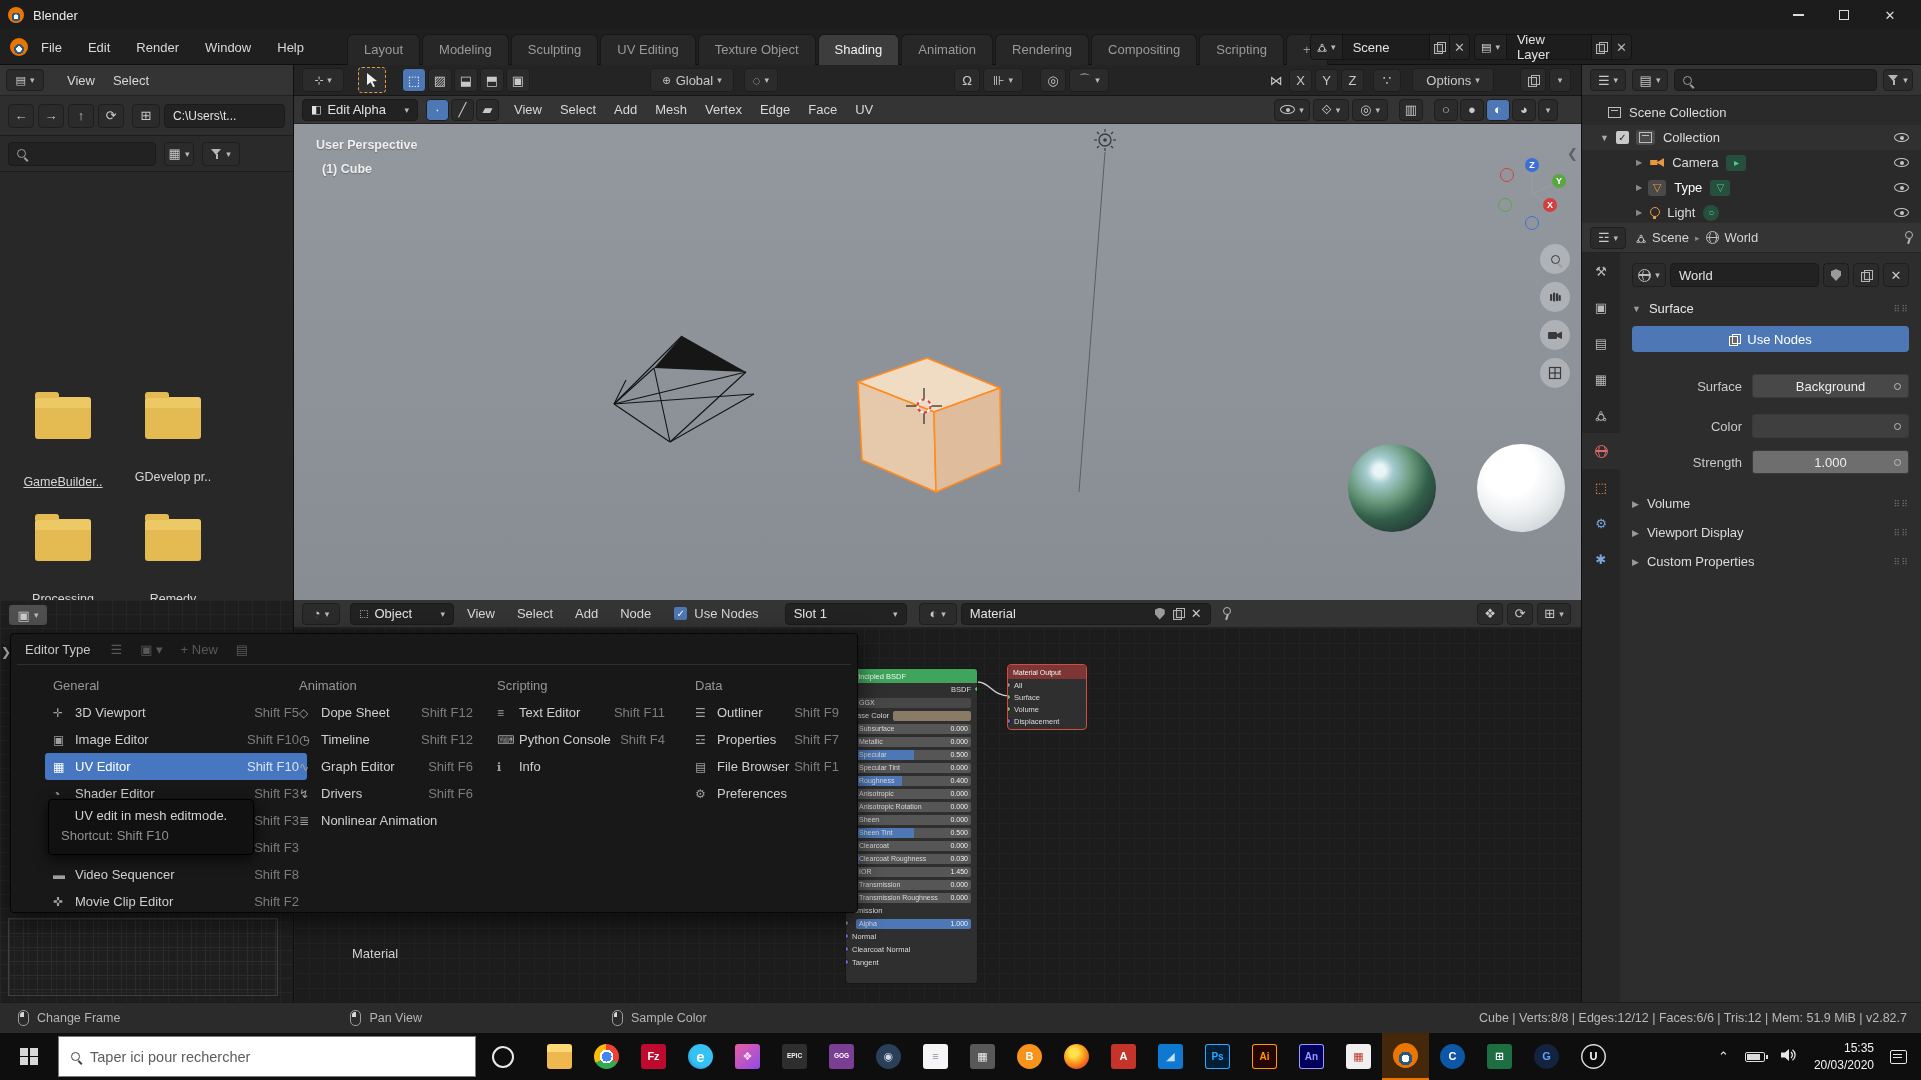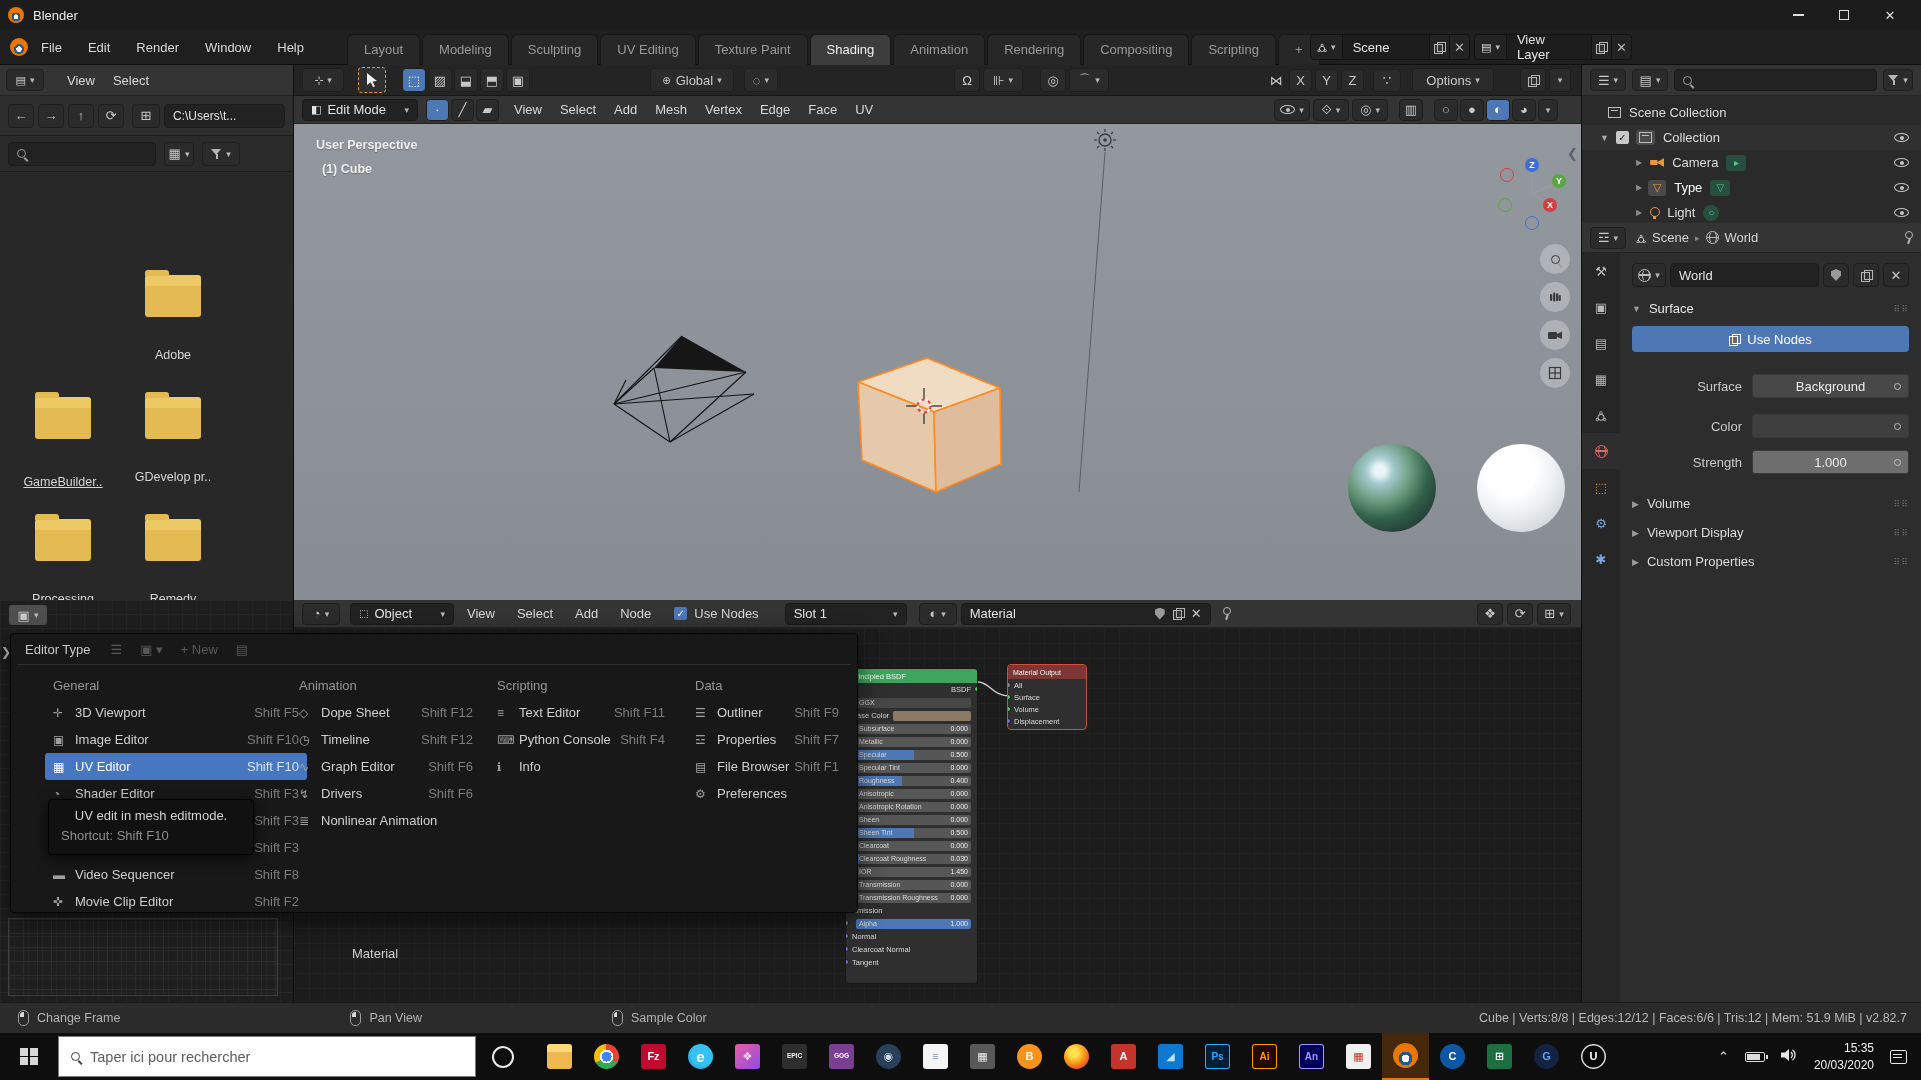--- a/index.html
+++ b/index.html
@@ -141,21 +141,21 @@
     <span class="tmenu">File</span>
     <span class="tmenu">Edit</span>
     <span class="tmenu">Render</span>
     <span class="tmenu">Window</span>
     <span class="tmenu">Help</span>
     <div class="tabs">
       <span class="tab">Layout</span>
       <span class="tab">Modeling</span>
       <span class="tab">Sculpting</span>
       <span class="tab">UV Editing</span>
-      <span class="tab">Texture Paint</span>
+      <span class="tab">Texture Object</span>
       <span class="tab active">Shading</span>
       <span class="tab">Animation</span>
       <span class="tab">Rendering</span>
       <span class="tab">Compositing</span>
       <span class="tab">Scripting</span>
       <span class="tab">+</span>
     </div>
     <div class="selgrp abs" style="left:1300px;top:4px;width:160px;">
       <span class="icon-dd">
           <span style="font-size:11px;">🜛</span>
@@ -201,21 +201,20 @@
       <span class="field" style="width:148px;height:24px;padding:0 8px;gap:6px;">
           <span class="i-mag"></span>
         </span>
       <span class="hbtn" style="width:30px;height:24px;">▦<span class="dd">▾</span></span>
       <span class="hbtn" style="width:38px;height:24px;">
           <span class="i-funnel"></span>
           <span class="dd">▾</span>
         </span>
     </div>
 
-    <div class="abs" style="left:118px;top:210px;width:110px;text-align:center;"><span class="fb-folder" style="display:inline-block;"></span><div class="fb-label" style="margin-top:28px;">Adobe</div></div>
     <div class="abs" style="left:8px;top:332px;width:110px;text-align:center;"><span class="fb-folder" style="display:inline-block;"></span><div class="fb-label" style="margin-top:33px;text-decoration:underline;">GameBuilder..</div></div>
     <div class="abs" style="left:8px;top:454px;width:110px;text-align:center;"><span class="fb-folder" style="display:inline-block;"></span><div class="fb-label" style="margin-top:28px;">Processing</div></div>
     <div class="abs" style="left:118px;top:332px;width:110px;text-align:center;"><span class="fb-folder" style="display:inline-block;"></span><div class="fb-label" style="margin-top:28px;">GDevelop pr..</div></div>
     <div class="abs" style="left:118px;top:454px;width:110px;text-align:center;"><span class="fb-folder" style="display:inline-block;"></span><div class="fb-label" style="margin-top:28px;">Remedy</div></div>
     <div class="abs" style="left:35px;top:572px;"><span class="fb-folder"></span></div>
     <div class="abs" style="left:145px;top:572px;"><span class="fb-folder"></span></div>
   </div>
 
   <div class="abs f" style="left:294px;top:65px;width:1287px;height:31px;background:#242424;border-bottom:1px solid #161616;padding:0 8px;">
     <span class="hbtn" style="width:42px;height:24px;">
@@ -265,21 +264,21 @@
         </span>
       <span class="hbtn" style="width:22px;height:24px;">
           <span class="dd" style="margin:0;">▾</span>
         </span>
     </span>
   </div>
 
   <div class="abs f hdrbar" style="left:294px;top:96px;width:1287px;height:28px;padding:0 8px;">
     <span class="field" style="height:22px;padding:0 8px;width:116px;">
         <span style="font-size:11px;margin-right:6px;">◧</span>
-        <span>Edit Mode</span>
+        <span>Edit Alpha</span>
         <span class="dd" style="margin-left:auto;">▾</span>
       </span>
     <span class="f" style="margin-left:8px;gap:2px;">
       <span class="hbtn active" style="width:23px;height:22px;">∙</span>
       <span class="hbtn" style="width:23px;height:22px;">╱</span>
       <span class="hbtn" style="width:23px;height:22px;">▰</span>
     </span>
     <span class="f" style="margin-left:6px;">
       <span class="menu-item">View</span>
       <span class="menu-item">Select</span>

